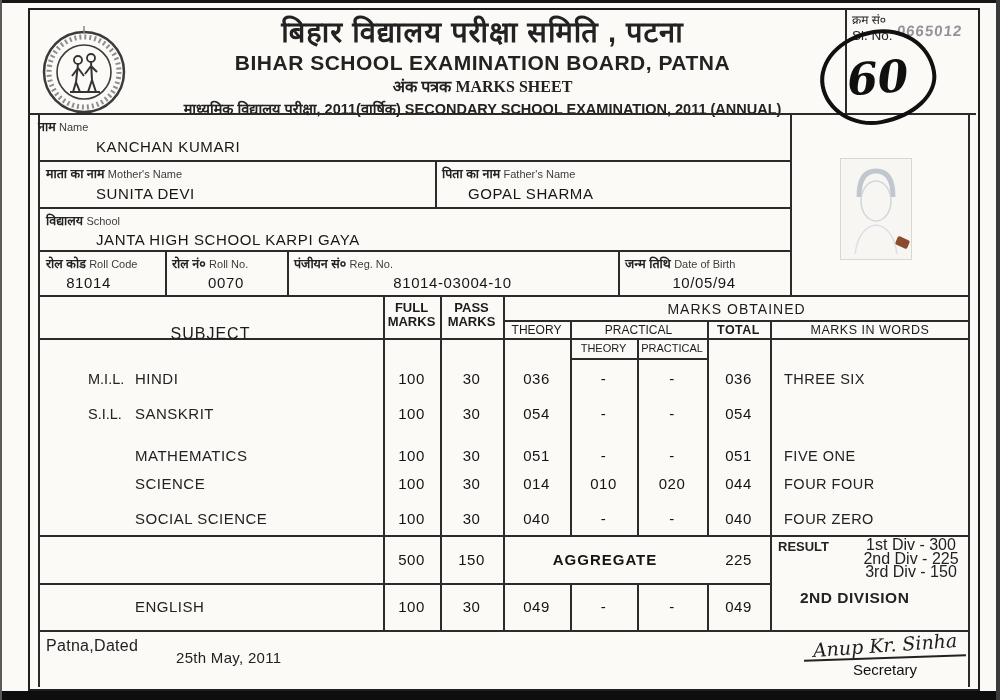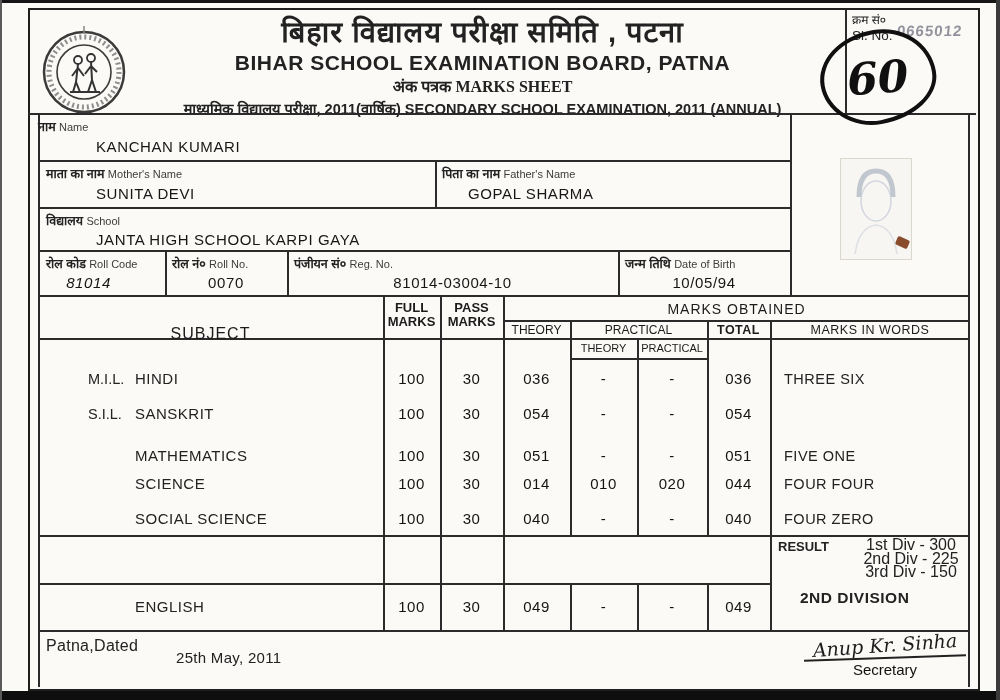--- a/index.html
+++ b/index.html
@@ -124,21 +124,21 @@
     <b>विद्यालय</b>
     <span class="en">School</span>
   </div>
   <div class="abs val" style="left:96px;top:231px;">JANTA HIGH SCHOOL KARPI GAYA</div>
   <div class="hline" style="left:38px;top:250px;width:752px;"></div>
 
   <div class="abs lbl" style="left:46px;top:255px;">
     <b>रोल कोड</b>
     <span class="en">Roll Code</span>
   </div>
-  <div class="abs val" style="left:38px;top:274px;width:101px;text-align:center;font-style:italic;">81014</div>
+  <div class="abs val" style="left:38px;top:274px;width:101px;text-align:center;">81014</div>
   <div class="vline" style="left:165px;top:250px;height:45px;"></div>
 
   <div class="abs lbl" style="left:172px;top:255px;">
     <b>रोल नं०</b>
     <span class="en">Roll No.</span>
   </div>
   <div class="abs val" style="left:165px;top:274px;width:122px;text-align:center;">0070</div>
   <div class="vline" style="left:287px;top:250px;height:45px;"></div>
 
   <div class="abs lbl" style="left:294px;top:255px;">
@@ -252,20 +252,28 @@
       </div>
     <div class="cc c-full">100</div>
     <div class="cc c-pass">30</div>
     <div class="cc c-th">040</div>
     <div class="cc c-pt">-</div>
     <div class="cc c-pp">-</div>
     <div class="cc c-tot">040</div>
     <div class="c-words">FOUR ZERO</div>
   </div>
 
+  <div class="cellrow" style="top:535px;height:48px;">
+    <div class="c-subj"></div>
+    <div class="cc c-full">500</div>
+    <div class="cc c-pass">150</div>
+    <div class="cc" style="width:204px;font-weight:bold;letter-spacing:1px;">AGGREGATE</div>
+    <div class="cc c-tot">225</div>
+    <div class="c-words"></div>
+  </div>
 
   <div class="cellrow" style="top:583px;height:47px;">
     <div class="c-subj">
         <span class="qual"></span>
         <span class="sname">ENGLISH</span>
       </div>
     <div class="cc c-full">100</div>
     <div class="cc c-pass">30</div>
     <div class="cc c-th">049</div>
     <div class="cc c-pt">-</div>

